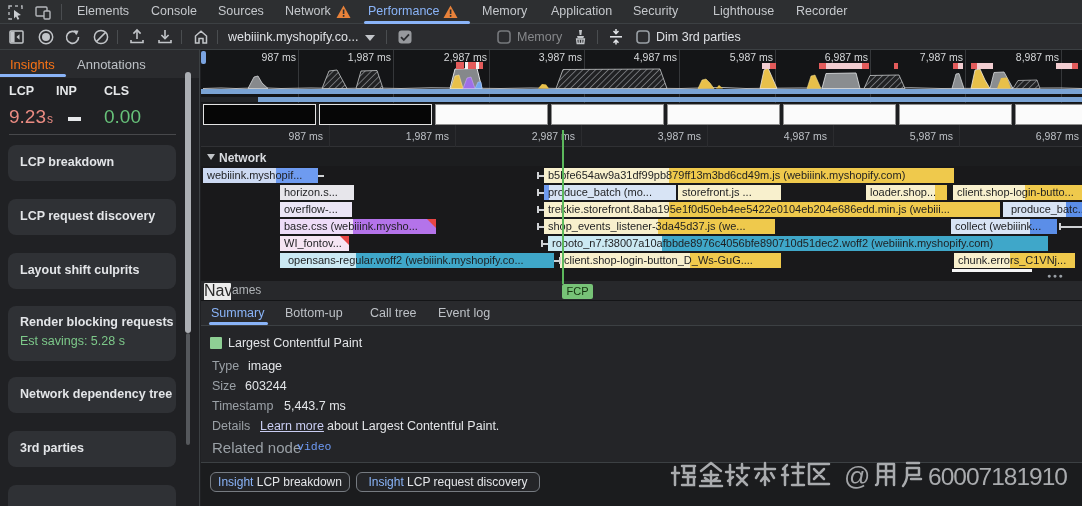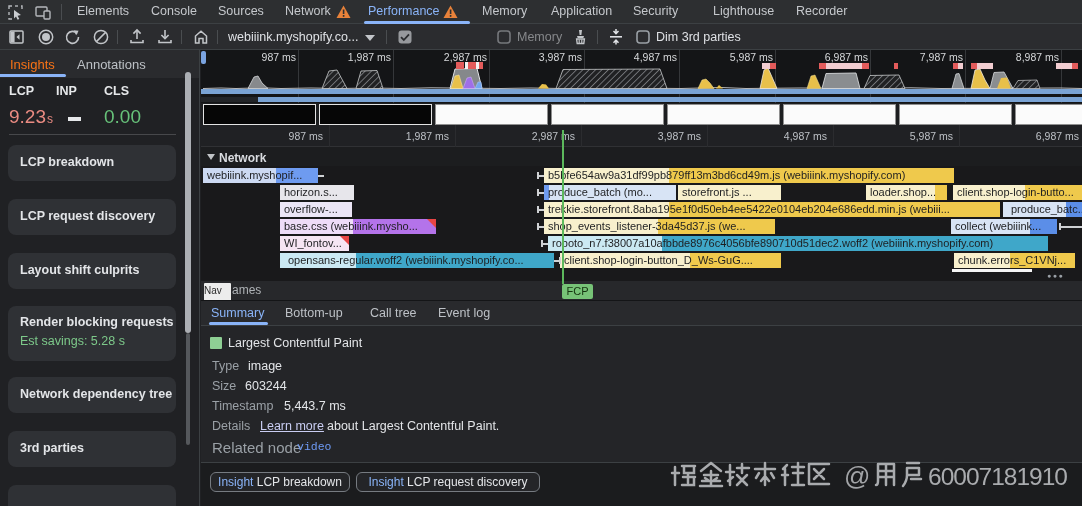--- a/index.html
+++ b/index.html
@@ -338,21 +338,21 @@
         <div class="abs" style="left:353px;top:210px;width:6px;height:1.5px;background:#cfd1d4;"></div>
         <div class="abs" style="left:358px;top:207px;width:1.5px;height:7px;background:#cfd1d4;"></div>
       </div>
 
     <div class="abs" style="left:0;top:231px;width:881px;height:19px;background:#27282b;"></div>
     <div class="abs" style="left:751px;top:219px;width:80px;height:3px;background:#f5f5f5;"></div>
     <div class="abs" style="left:846px;top:222px;font-size:7px;color:#9aa0a6;letter-spacing:1.5px;">●●●</div>
 
     <div class="abs" style="left:361px;top:80px;width:1.5px;height:154px;background:#5cb85c;"></div>
     <div class="abs" style="left:361px;top:234px;width:31px;height:15px;background:#77c377;border-radius:2px;font-size:11px;color:#15340f;text-align:center;line-height:15px;">FCP</div>
-    <div class="abs" style="left:3px;top:233px;width:27px;height:23px;background:#ececec;border-radius:1px;font-size:10px;color:#2a2a2a;line-height:15px;">Nav</div>
+    <div class="abs" style="left:3px;top:233px;width:27px;height:23px;background:#ececec;border-radius:1px;font-size:16px;color:#2a2a2a;line-height:15px;">Nav</div>
     <div class="abs" style="left:31px;top:233px;font-size:12px;color:#aeb2b6;line-height:15px;">ames</div>
 
     <div class="abs" style="left:0;top:250px;width:881px;height:26px;background:#292a2d;border-top:1px solid #141517;border-bottom:1px solid #3c4043;"></div>
     <div class="abs" style="left:10px;top:256px;font-size:12.5px;color:#8ab4f8;">Summary</div>
     <div class="abs" style="left:84px;top:256px;font-size:12.5px;color:#bdc1c6;">Bottom-up</div>
     <div class="abs" style="left:169px;top:256px;font-size:12.5px;color:#bdc1c6;">Call tree</div>
     <div class="abs" style="left:237px;top:256px;font-size:12.5px;color:#bdc1c6;">Event log</div>
     <div class="abs" style="left:8px;top:272px;width:59px;height:3px;background:#8ab4f8;border-radius:2px;"></div>
 
     <div class="abs" style="left:0;top:276px;width:881px;height:136px;background:#242528;"></div>

